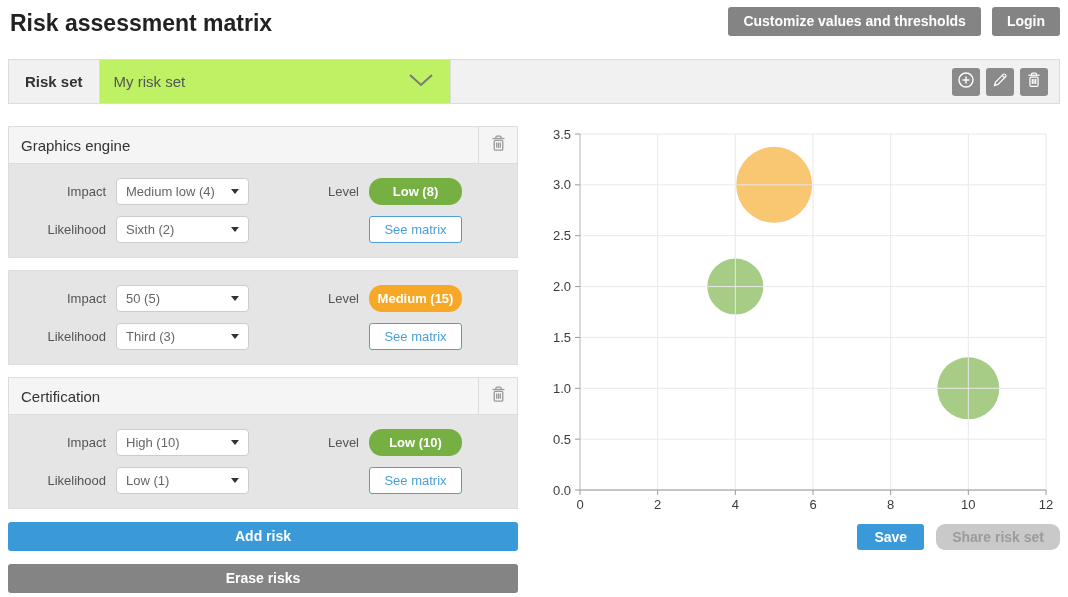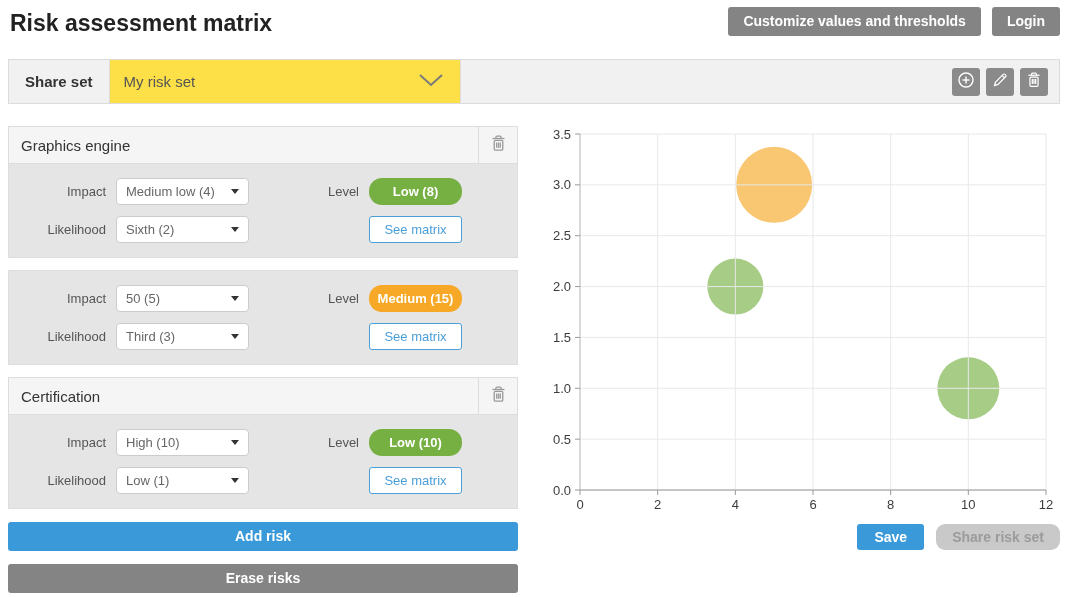--- a/index.html
+++ b/index.html
@@ -19,21 +19,21 @@
   }
   .btn-gray { background:#848484; }
   .btn-blue { background:#3a99d8; }
   
   .riskset-bar {
     margin:22px 8px 0 8px; height:45px; background:#f1f1f1;
     border:1px solid #dcdcdc; display:flex; align-items:stretch;
   }
   .rs-label { display:flex; align-items:center; padding:0 16px; font-weight:bold; font-size:15px; color:#333; }
   .rs-select {
-    width:352px; background:#fde047; border-left:1px solid #dcdcdc; border-right:1px solid #dcdcdc;
+    width:352px; background:#bef264; border-left:1px solid #dcdcdc; border-right:1px solid #dcdcdc;
     display:flex; align-items:center; padding:0 14px; font-size:15px; color:#555; cursor:pointer;
   }
   .rs-chevron { margin-left:auto; }
   .rs-actions { margin-left:auto; display:flex; align-items:center; gap:6px; padding-right:11px; }
   .icon-btn {
     width:28px; height:28px; background:#8a8a8a; border:none; border-radius:3px;
     display:flex; align-items:center; justify-content:center; cursor:pointer; padding:0;
   }
   
   .main { display:flex; margin:22px 8px 0 8px; }
@@ -78,21 +78,21 @@
 
 <div class="header">
   <div class="page-title">Risk assessment matrix</div>
   <div class="hdr-btns">
     <button class="btn btn-gray">Customize values and thresholds</button>
     <button class="btn btn-gray">Login</button>
   </div>
 </div>
 
 <div class="riskset-bar">
-  <div class="rs-label">Share set</div>
+  <div class="rs-label">Risk set</div>
   <div class="rs-select">
     <span>My risk set</span>
     <span class="rs-chevron">
       <svg width="30" height="16" viewBox="0 0 30 16">
           <polyline points="4,3 15,13 26,3" fill="none" stroke="#7a7a7a" stroke-width="2"></polyline>
         </svg>
     </span>
   </div>
   <div class="rs-actions">
     <button class="icon-btn" title="">

